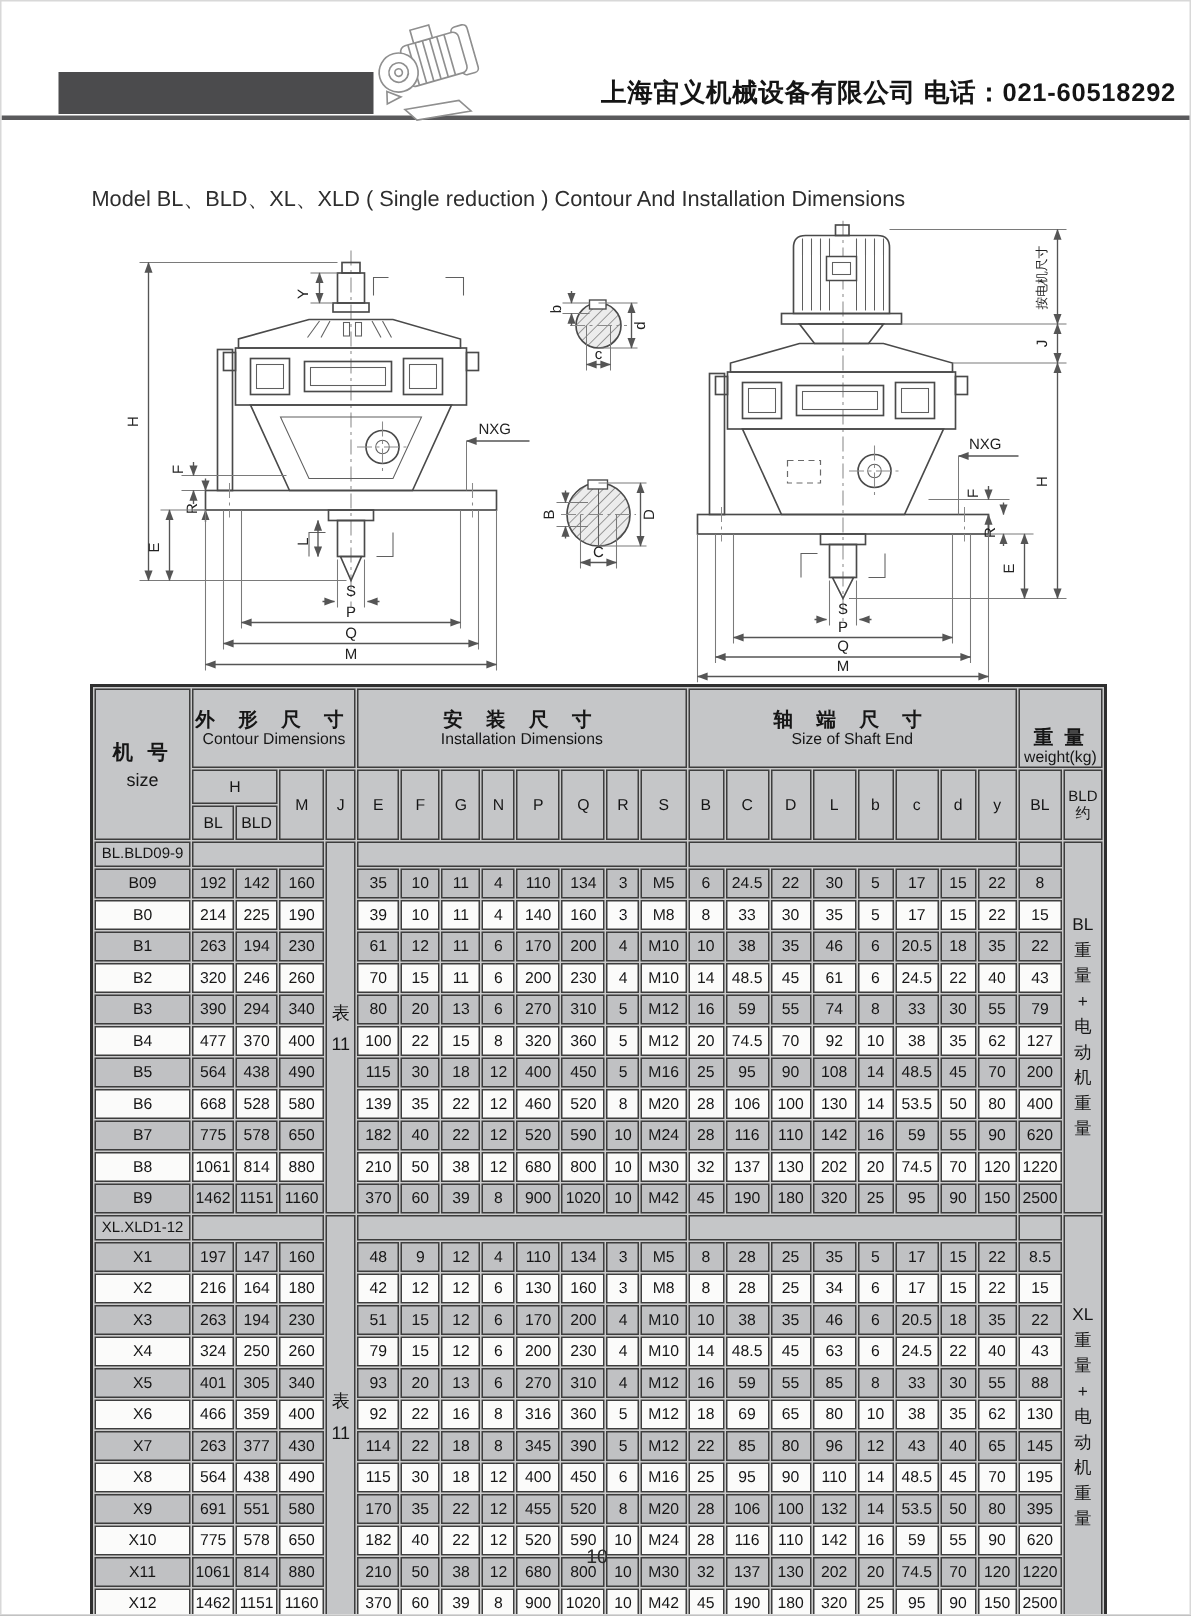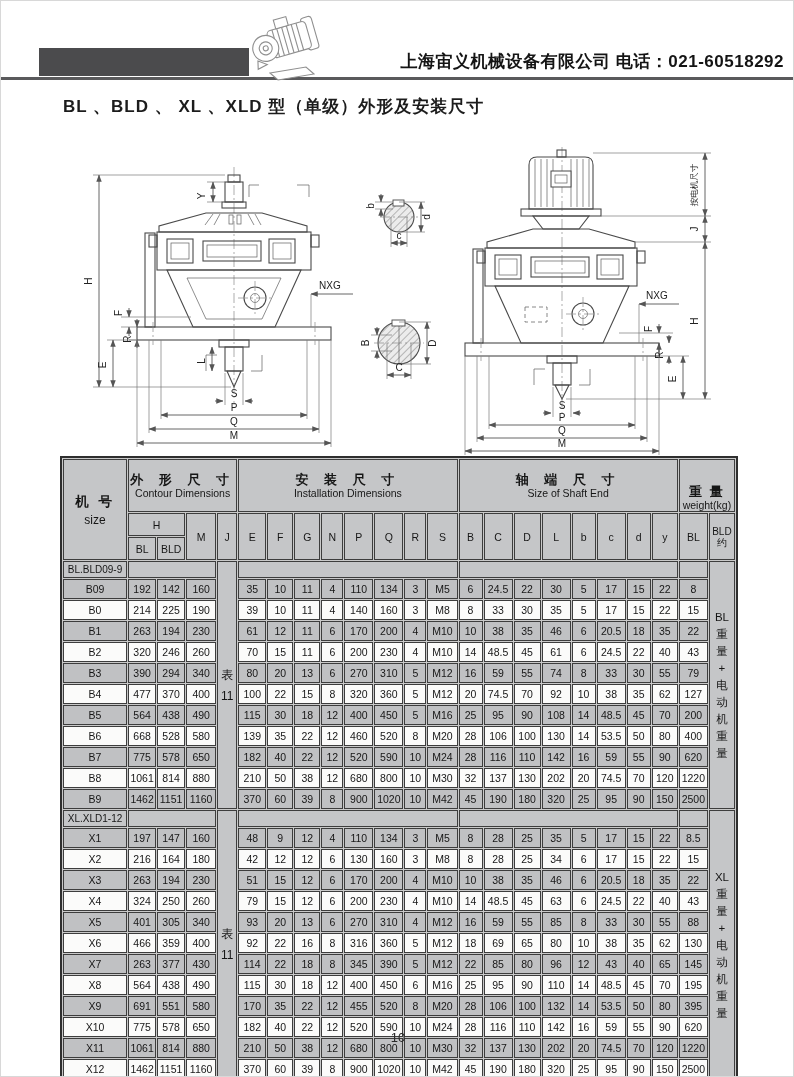--- a/index.html
+++ b/index.html
@@ -83,21 +83,21 @@
         <circle cx="9" cy="4" r="13"></circle>
         <circle cx="9" cy="4" r="6.5"></circle>
         <circle cx="9" cy="4" r="2.5"></circle>
         <path d="M-2,14 L6,20 L-4,22 Z"></path>
       </g>
     </g>
   </svg>
 
   <div class="company-line">上海宙义机械设备有限公司  电话：021-60518292</div>
 
-  <div class="title-zh">BL 、BLD 、 XL 、XLD 型（单级）外形及安装尺寸</div>
+  <div class="title-en">Model BL、BLD、XL、XLD ( Single reduction ) Contour And Installation Dimensions</div>
 
   <svg class="drawings" width="794" height="308" viewBox="0 0 794 308">
     <defs>
       <marker id="ar" viewBox="0 0 8 8" refX="7.5" refY="4" markerWidth="8" markerHeight="8" orient="auto-start-reverse">
         <path d="M0,1 L8,4 L0,7 Z" fill="#555"></path>
       </marker>
       <pattern id="hx" width="5" height="5" patternUnits="userSpaceOnUse" patternTransform="rotate(45)">
         <rect width="5" height="5" fill="#ececec"></rect>
         <line x1="0" y1="0" x2="0" y2="5" stroke="#7c7c7c" stroke-width="1"></line>
       </pattern>

